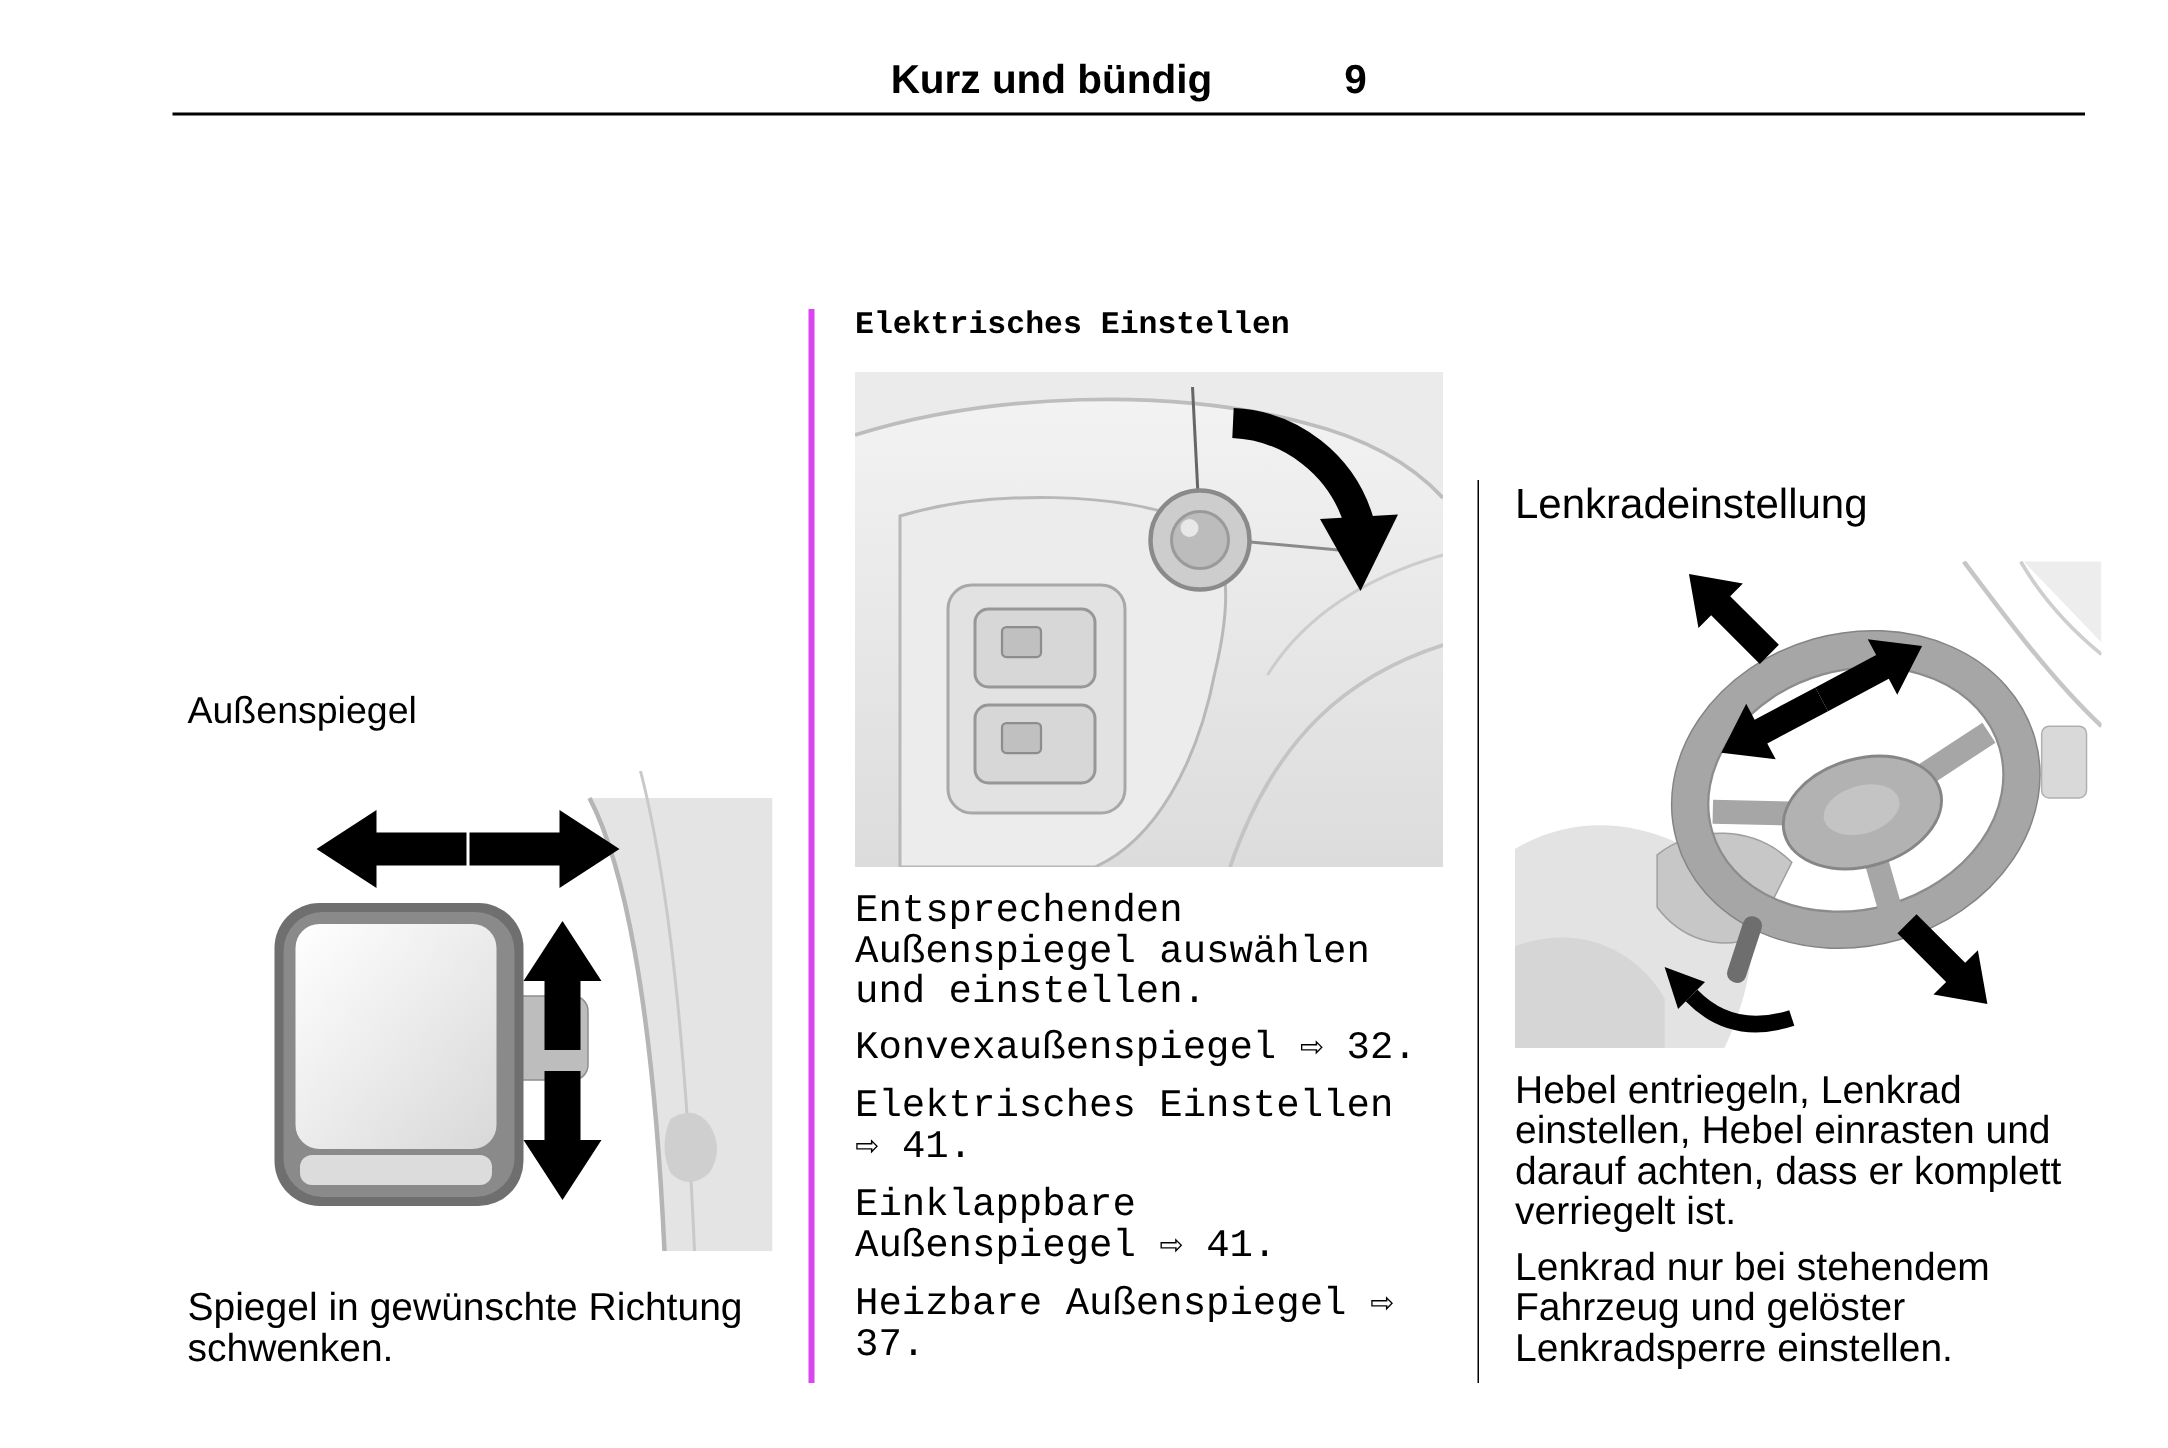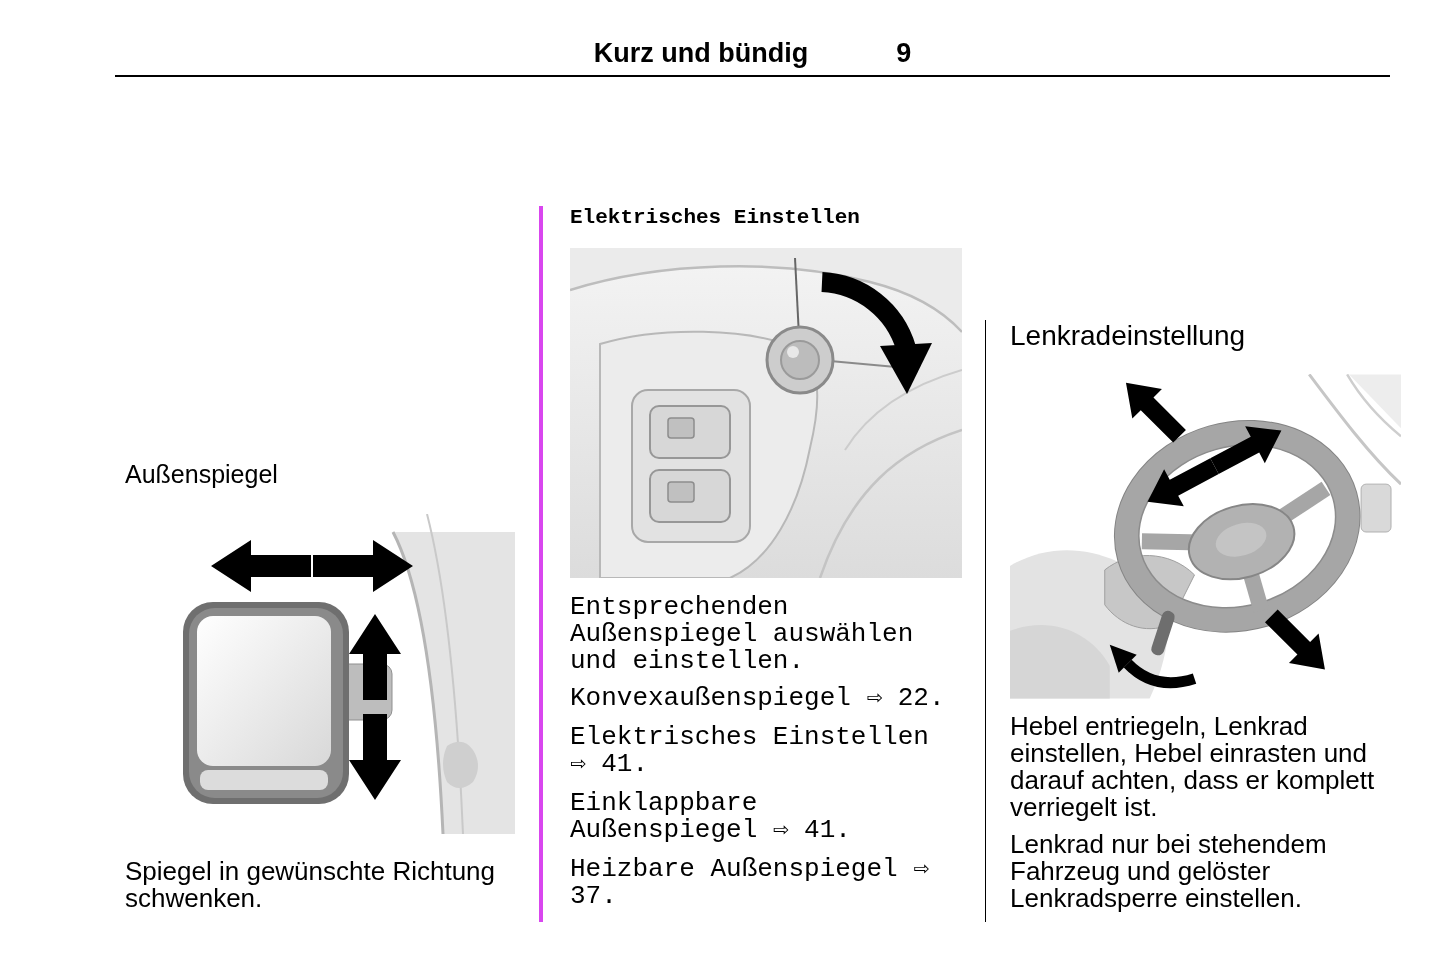--- a/index.html
+++ b/index.html
@@ -136,21 +136,21 @@
           </g>
 
           <g>
             <path d="M252,34 A92,92 0 0 1 336,100" fill="none" stroke="#000" stroke-width="20"></path>
             <polygon points="337,146 310,98 362,95" fill="#000"></polygon>
           </g>
         </svg>
       </figure>
 
       <p>Entsprechenden Außenspiegel auswählen und einstellen.</p>
-      <p class="ref">Konvexaußenspiegel ⇨ 22.</p>
+      <p class="ref">Konvexaußenspiegel ⇨ 32.</p>
       <p class="ref">Elektrisches Einstellen ⇨ 41.</p>
       <p class="ref">Einklappbare Außenspiegel ⇨ 41.</p>
       <p class="ref">Heizbare Außenspiegel ⇨ 37.</p>
     </section>
 
     <section class="col col-3">
       <h2 class="h-main">Lenkradeinstellung</h2>
 
       <figure class="fig-3" aria-label="steering-wheel-adjustment">
         <svg viewBox="0 0 392 325" width="391" height="325">

